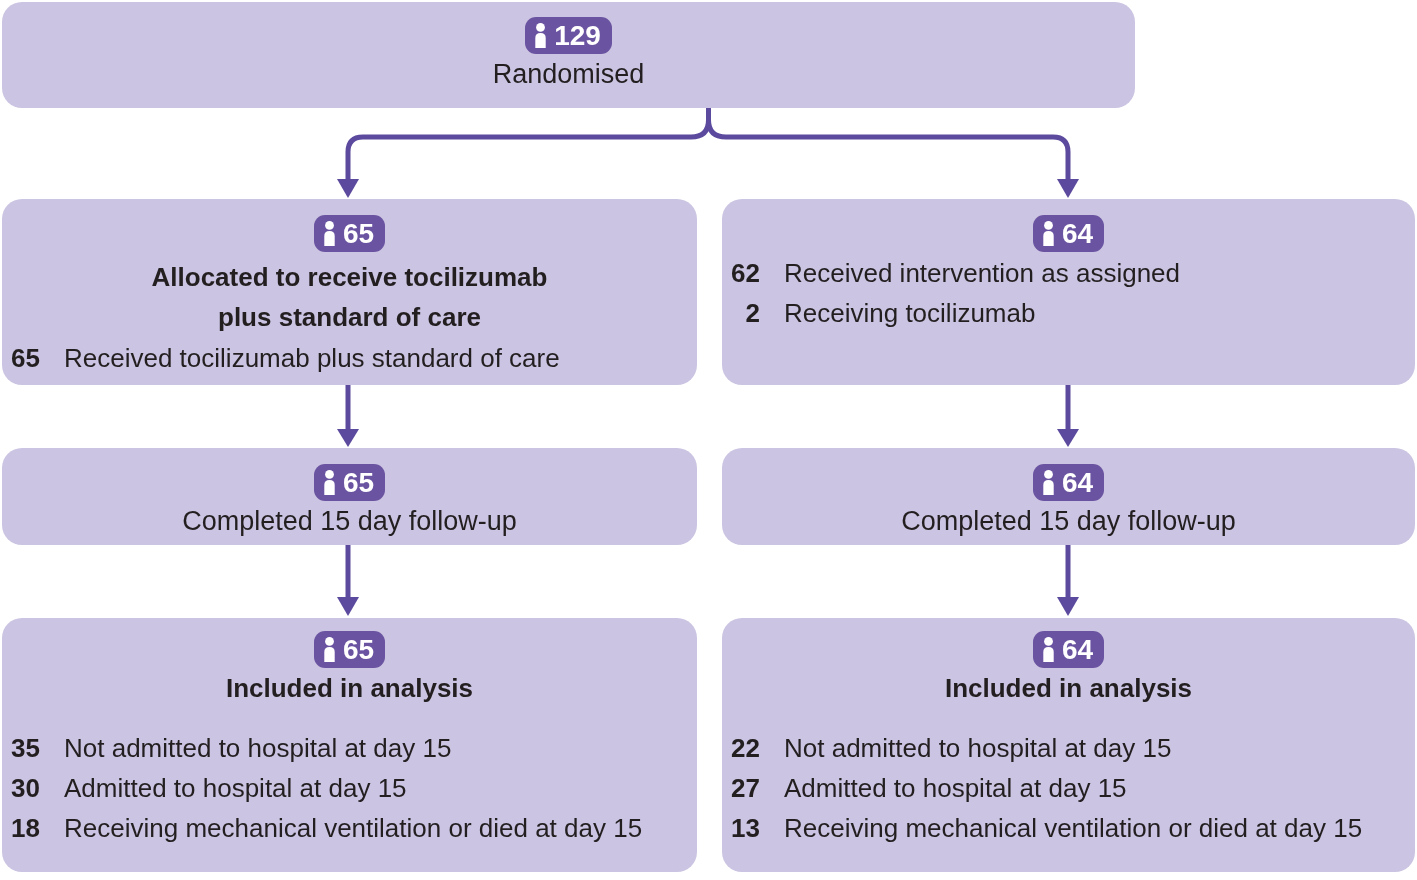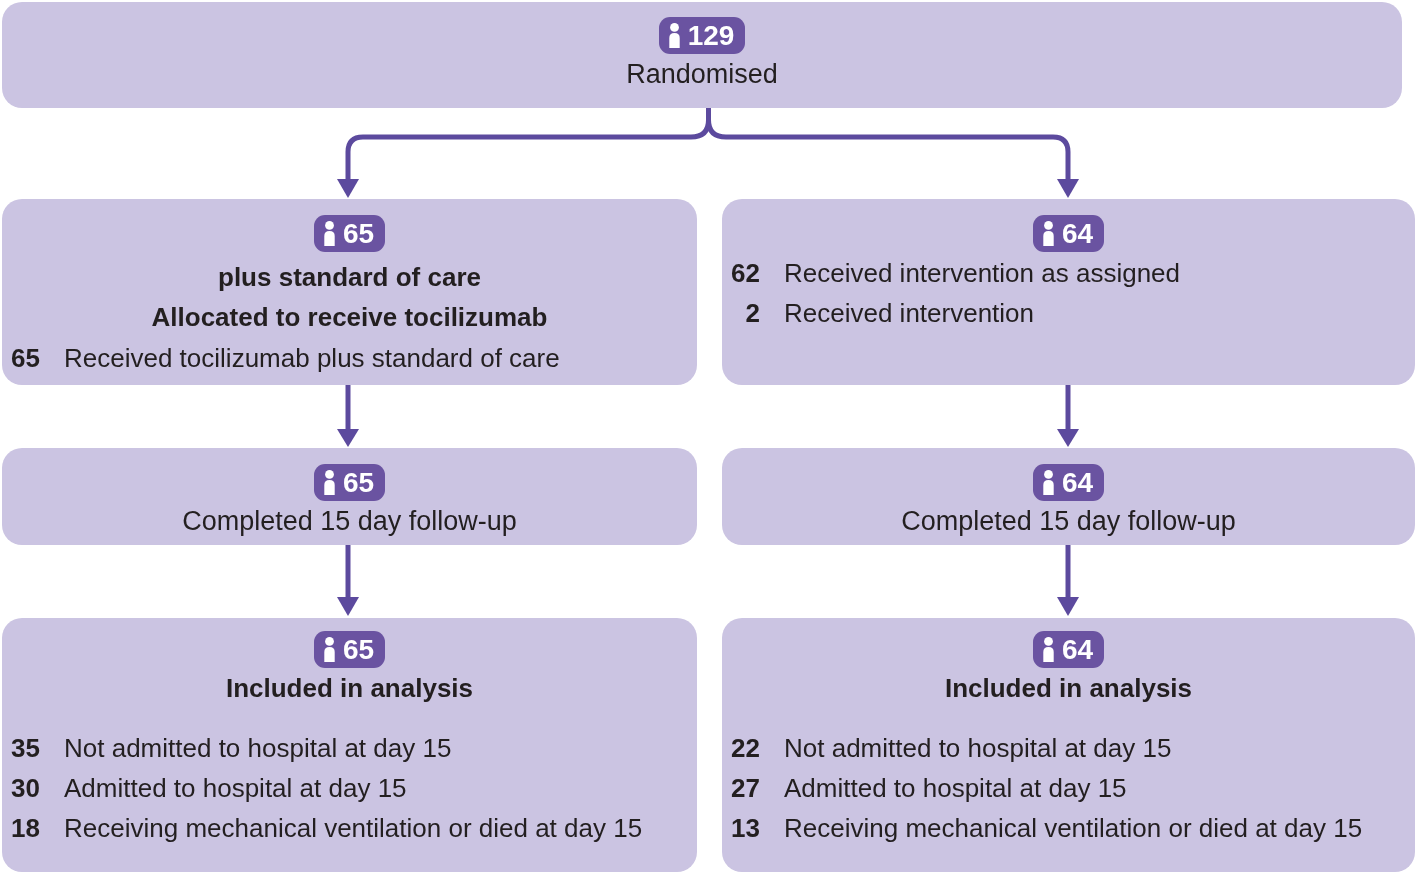--- a/index.html
+++ b/index.html
@@ -11,21 +11,21 @@
     --page-bg:#ffffff;
   }
   *{margin:0;padding:0;box-sizing:border-box;}
   html,body{background:var(--page-bg);}
   body{font-family:"Liberation Sans","DejaVu Sans",sans-serif;color:var(--text);}
   .canvas{position:relative;width:1417px;height:880px;overflow:hidden;background:var(--page-bg);}
   .arrows{position:absolute;left:0;top:0;width:1417px;height:880px;z-index:0;}
   .arrows .stroke{stroke:var(--arrow);stroke-width:5;fill:none;}
   .arrows .fill{fill:var(--arrow);stroke:none;}
   .box{position:absolute;background:var(--box-fill);border-radius:20px;text-align:center;z-index:1;}
-  .box-top{left:2px;top:2px;width:1400px;height:106px;padding-top:15px;}
+  .box-top{left:2px;top:2px;width:1133px;height:106px;padding-top:15px;}
   .box-r2l{left:2px;top:199px;width:695px;height:186px;padding-top:16px;}
   .box-r2r{left:722px;top:199px;width:693px;height:186px;padding-top:16px;}
   .box-r3l{left:2px;top:448px;width:695px;height:97px;padding-top:16px;}
   .box-r3r{left:722px;top:448px;width:693px;height:97px;padding-top:16px;}
   .box-r4l{left:2px;top:618px;width:695px;height:254px;padding-top:13px;}
   .box-r4r{left:722px;top:618px;width:693px;height:254px;padding-top:13px;}
   .badge{display:inline-flex;align-items:center;gap:6px;height:37px;padding:0 11px 0 8px;
          background:var(--badge-fill);color:var(--badge-text);border-radius:11px;
          font-weight:bold;font-size:28px;line-height:37px;}
   .badge svg{display:block;}
@@ -76,22 +76,22 @@
 
   <div class="box box-r2l">
     <span class="badge">
       <svg width="15" height="25" viewBox="0 0 15 25">
         <circle cx="7.5" cy="4.4" r="4.4" fill="#ffffff"></circle>
         <path d="M2.3,25 V15 Q2.3,10 7.5,10 Q12.7,10 12.7,15 V25 Z" fill="#ffffff"></path>
       </svg>
       <span>65</span>
     </span>
     <div class="title">
+      <span class="tline">Allocated to receive tocilizumab</span>
       <span class="tline">plus standard of care</span>
-      <span class="tline">Allocated to receive tocilizumab</span>
     </div>
     <div class="rows">
       <div class="row">
         <span class="num">65</span>
         <span class="txt">Received tocilizumab plus standard of care</span>
       </div>
     </div>
   </div>
 
   <div class="box box-r2r">
@@ -102,21 +102,21 @@
       </svg>
       <span>64</span>
     </span>
     <div class="rows">
       <div class="row">
         <span class="num">62</span>
         <span class="txt">Received intervention as assigned</span>
       </div>
       <div class="row">
         <span class="num">2</span>
-        <span class="txt">Received intervention</span>
+        <span class="txt">Receiving tocilizumab</span>
       </div>
     </div>
   </div>
 
   <div class="box box-r3l">
     <span class="badge">
       <svg width="15" height="25" viewBox="0 0 15 25">
         <circle cx="7.5" cy="4.4" r="4.4" fill="#ffffff"></circle>
         <path d="M2.3,25 V15 Q2.3,10 7.5,10 Q12.7,10 12.7,15 V25 Z" fill="#ffffff"></path>
       </svg>

